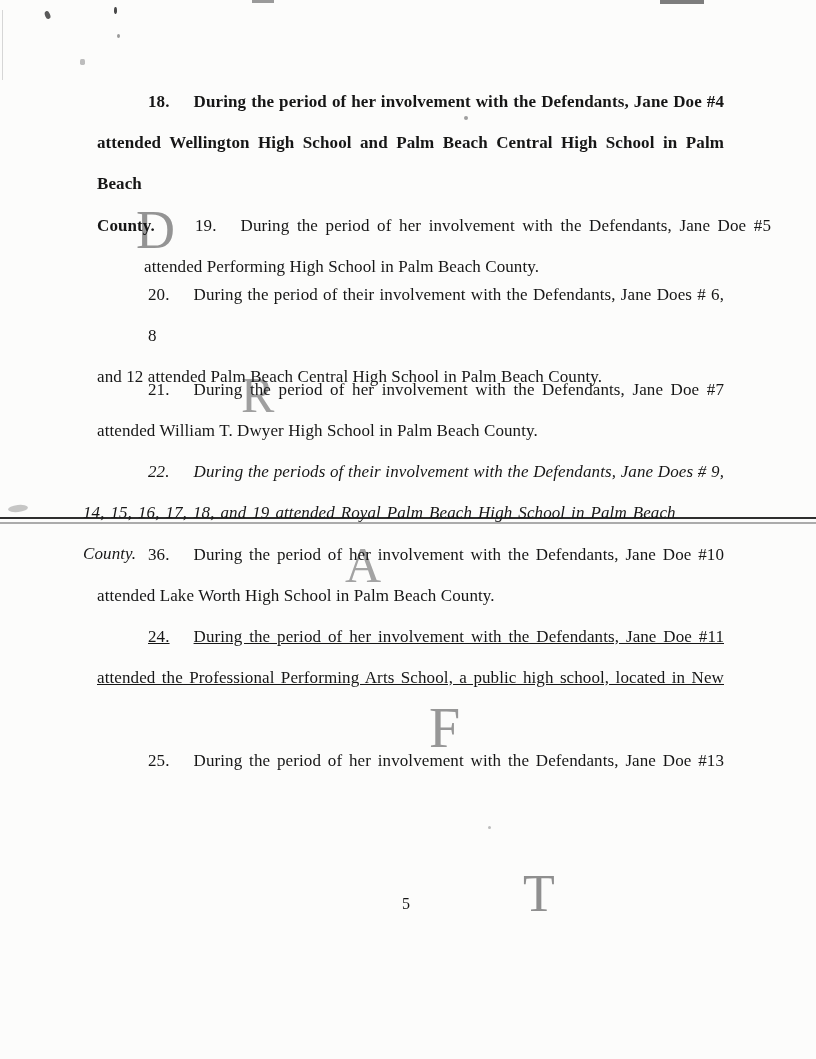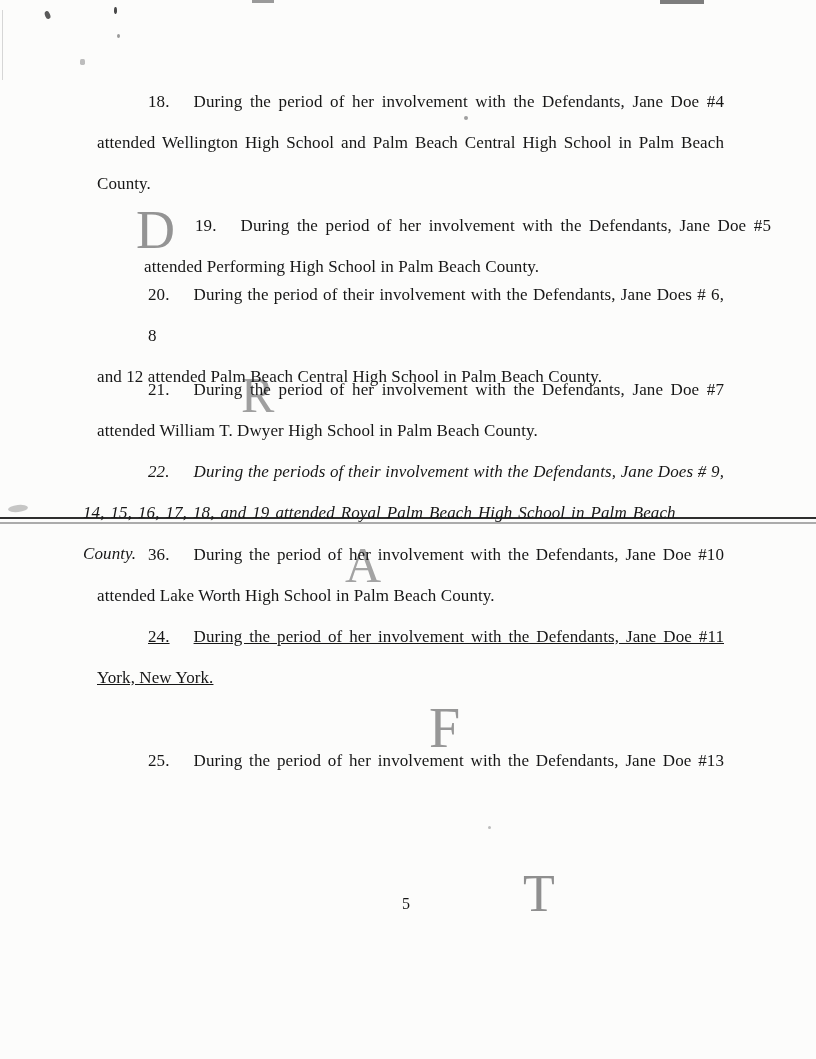--- a/index.html
+++ b/index.html
@@ -65,21 +65,21 @@
   <div class="wm" style="left:241px;top:370px;font-size:50px;color:#989898;">R</div>
   <div class="wm" style="left:345px;top:540px;font-size:50px;color:#9c9c9c;">A</div>
   <div class="wm" style="left:429px;top:700px;font-size:56px;color:#8f8f8f;">F</div>
   <div class="wm" style="left:523px;top:868px;font-size:52px;color:#868686;">T</div>
 
   <div class="seam seam-dark"></div>
   <div class="seam seam-light"></div>
 
   <div class="textblock">
 
-    <div class="para" style="top:81px;">
+    <div class="para" style="top:81px;font-weight:bold;">
       <div class="line first j"><span class="pnum">18.</span><span class="numgap"></span><span>During the period of her involvement with the Defendants, Jane Doe #4</span></div>
       <div class="line j">attended Wellington High School and Palm Beach Central High School in Palm Beach</div>
       <div class="line">County.</div>
     </div>
 
     <div class="para" style="top:205px;margin-left:47px;">
       <div class="line first j"><span class="pnum">19.</span><span class="numgap"></span><span>During the period of her involvement with the Defendants, Jane Doe #5</span></div>
       <div class="line">attended Performing High School in Palm Beach County.</div>
     </div>
 
@@ -98,21 +98,21 @@
       <div class="line outdent">14, 15, 16, 17, 18, and 19 attended Royal Palm Beach High School in Palm Beach County.</div>
     </div>
 
     <div class="para" style="top:534px;">
       <div class="line first j"><span class="pnum">36.</span><span class="numgap"></span><span>During the period of her involvement with the Defendants, Jane Doe #10</span></div>
       <div class="line">attended Lake Worth High School in Palm Beach County.</div>
     </div>
 
     <div class="para" style="top:616px;text-decoration:underline;">
       <div class="line first j"><span class="pnum">24.</span><span class="numgap"></span><span>During the period of her involvement with the Defendants, Jane Doe #11</span></div>
-      <div class="line">York, New York.</div>
+      <div class="line j">attended the Professional Performing Arts School, a public high school, located in New</div>
     </div>
 
     <div class="para" style="top:740px;">
       <div class="line first j"><span class="pnum">25.</span><span class="numgap"></span><span>During the period of her involvement with the Defendants, Jane Doe #13</span></div>
     </div>
 
   </div>
 
   <div class="pageno">5</div>
 

